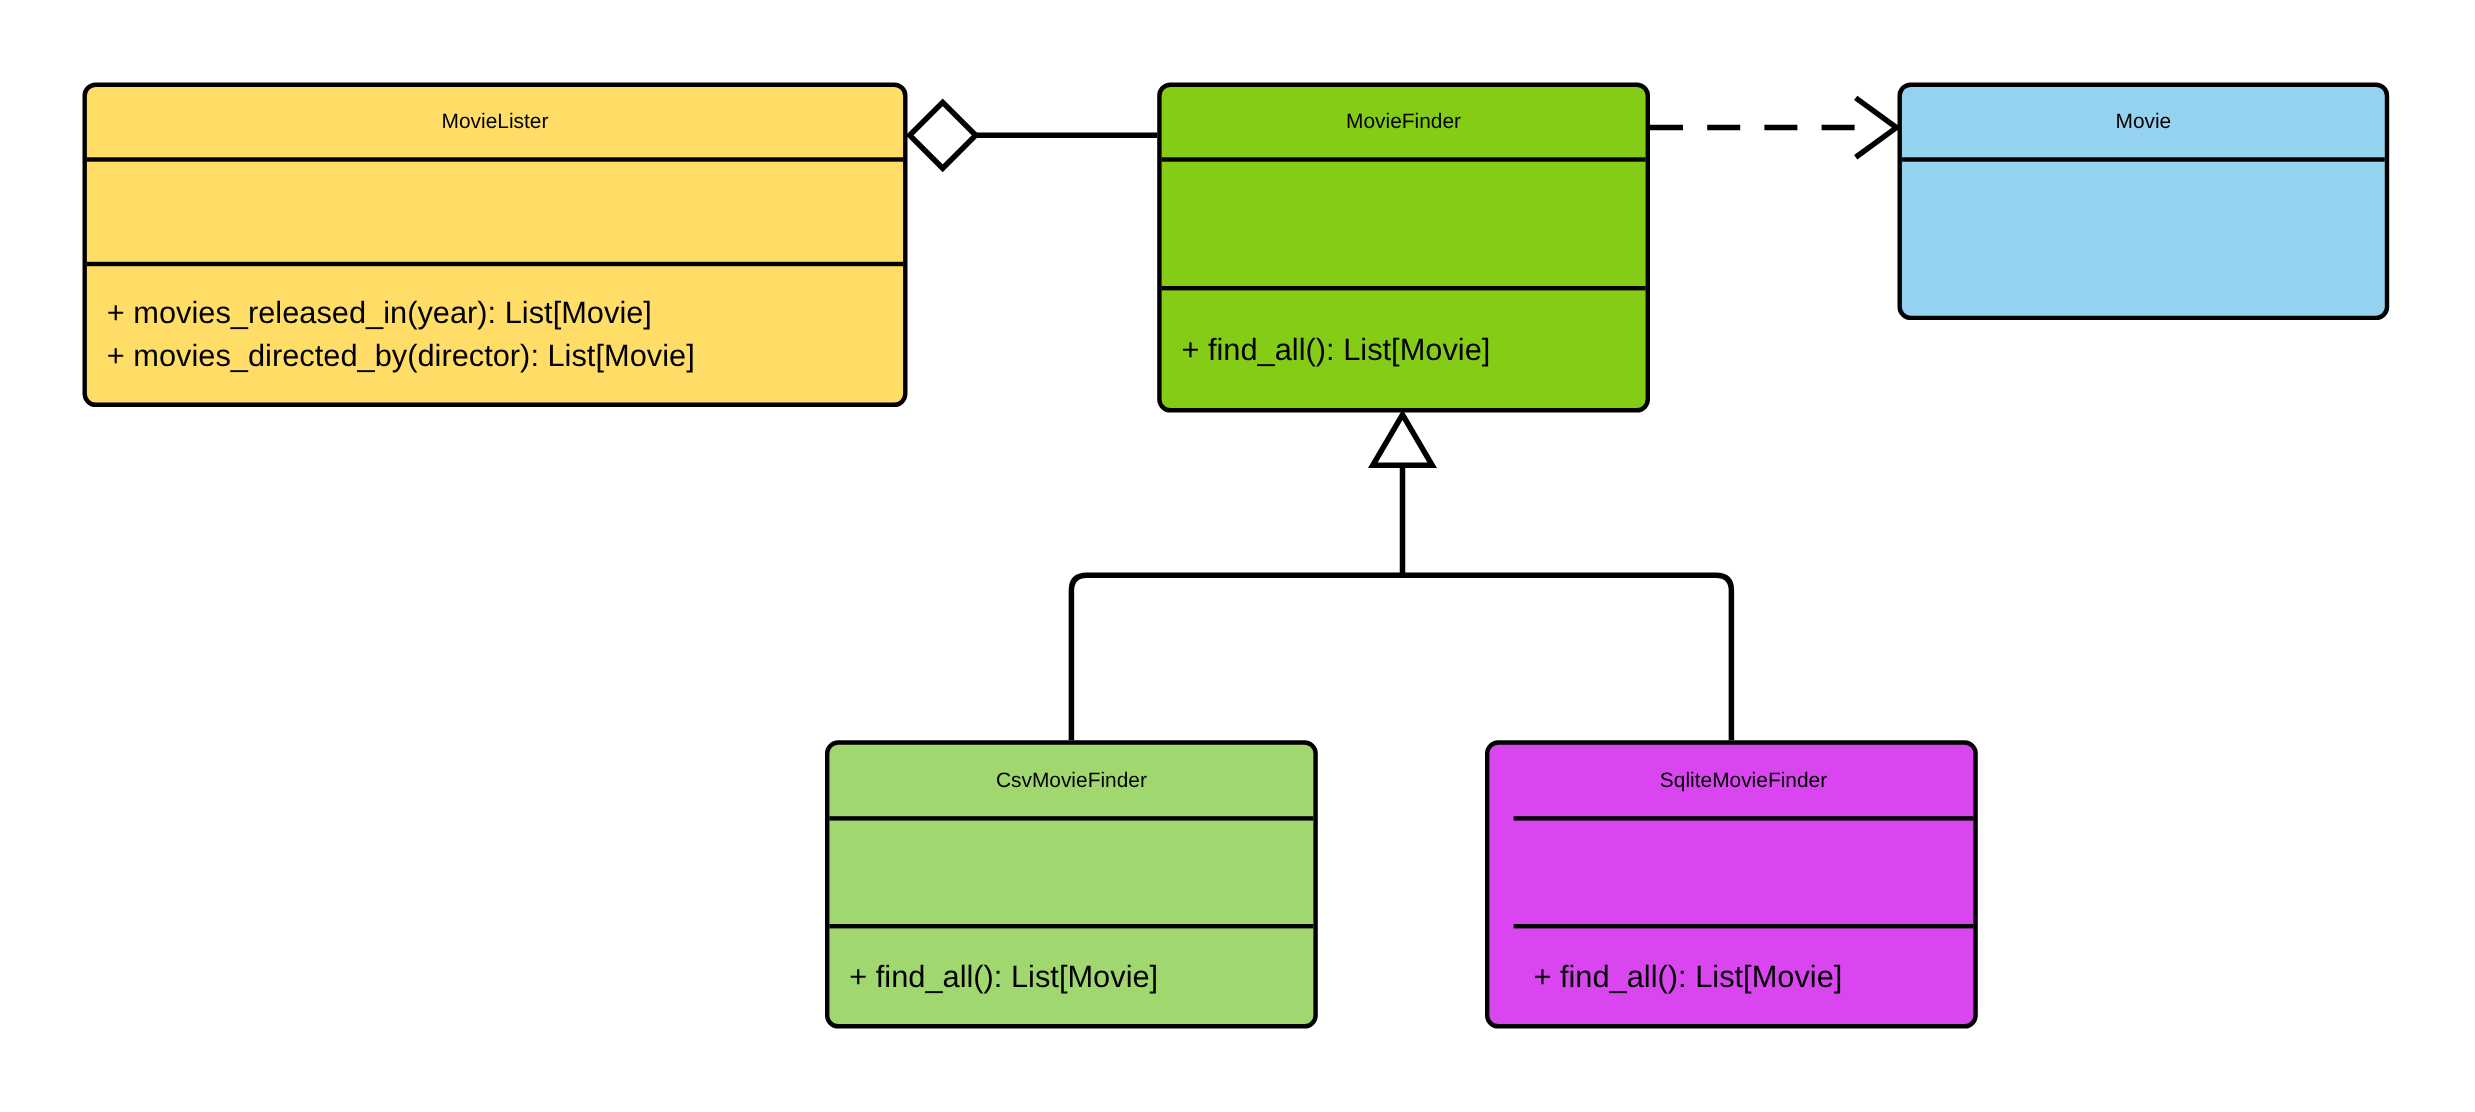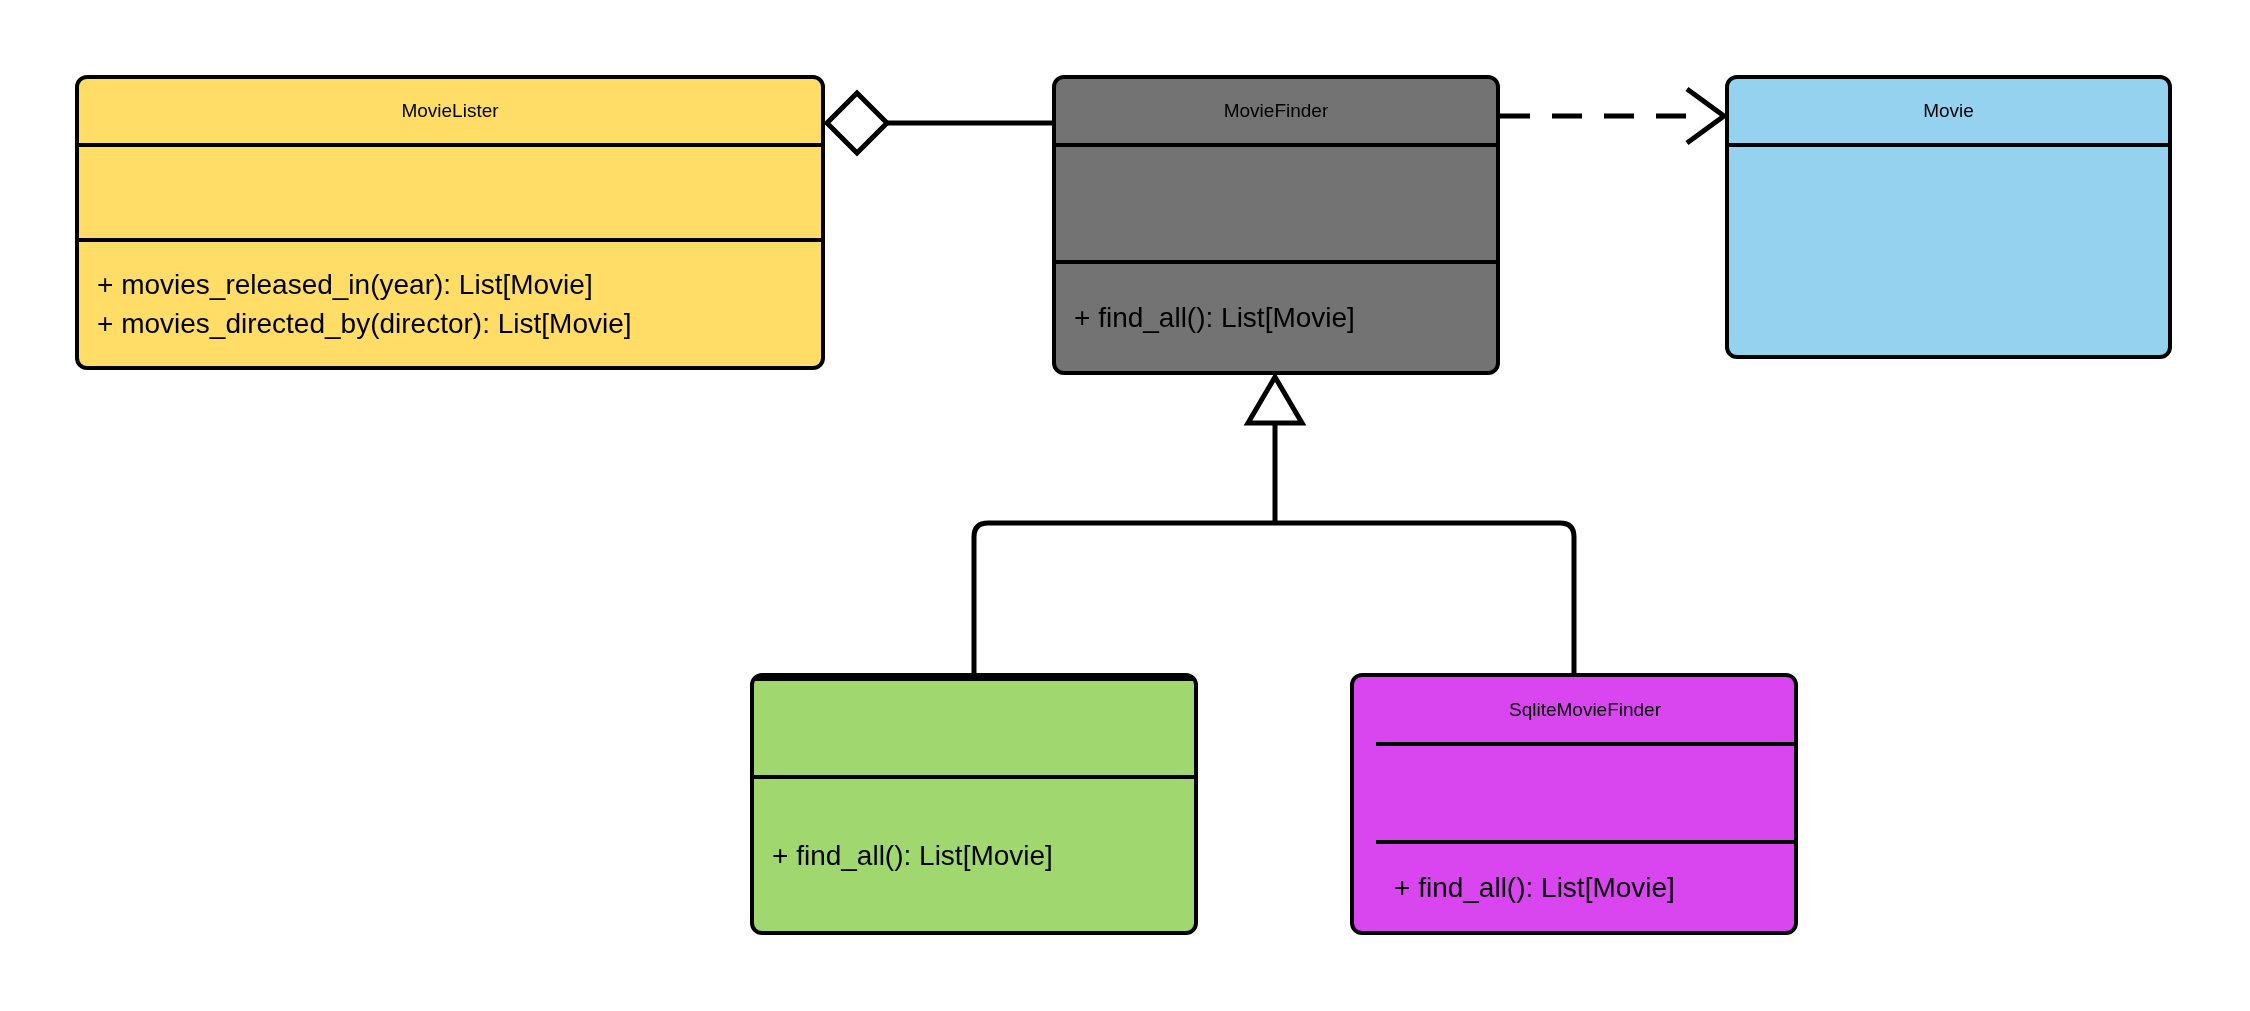--- a/index.html
+++ b/index.html
@@ -48,21 +48,21 @@
   .pos-lister { left: 75px; top: 75px; width: 750px; height: 295px; }
   .pos-lister .title-sec  { height: 64px; }
   .pos-lister .attrs-sec  { height: 95px; }
 
   
   .pos-finder { left: 1052px; top: 75px; width: 448px; height: 300px; }
   .pos-finder .title-sec  { height: 64px; }
   .pos-finder .attrs-sec  { height: 117px; }
 
   
-  .pos-movie { left: 1725px; top: 75px; width: 447px; height: 284px; }
+  .pos-movie { left: 1725px; top: 75px; width: 447px; height: 216px; }
   .pos-movie .title-sec   { height: 64px; }
   .pos-movie .attrs-sec   { height: 157px; line-height: 40px; }
 
   
   .pos-csv { left: 750px; top: 673px; width: 448px; height: 262px; }
   .pos-csv .title-sec     { height: 65px; }
   .pos-csv .attrs-sec     { height: 98px; }
 
   
   .pos-sqlite { left: 1350px; top: 673px; width: 448px; height: 262px; }
@@ -91,38 +91,41 @@
     <div class="sec title-sec">
       <span>MovieLister</span>
     </div>
     <div class="sec attrs-sec"></div>
     <div class="sec methods-sec">
       <div class="line">+ movies_released_in(year): List[Movie]</div>
       <div class="line">+ movies_directed_by(director): List[Movie]</div>
     </div>
   </div>
 
-  <div class="uml-class pos-finder" style="background-color: #737373;">
+  <div class="uml-class pos-finder" style="background-color: #84cc16;">
     <div class="sec title-sec">
       <span>MovieFinder</span>
     </div>
     <div class="sec attrs-sec"></div>
     <div class="sec methods-sec">
       <div class="line">+ find_all(): List[Movie]</div>
     </div>
   </div>
 
   <div class="uml-class pos-movie" style="background-color: rgb(149, 210, 240);">
     <div class="sec title-sec">
       <span>Movie</span>
     </div>
     <div class="sec methods-sec"></div>
   </div>
 
   <div class="uml-class pos-csv" style="background-color: rgb(160, 215, 110);">
+    <div class="sec title-sec">
+      <span>CsvMovieFinder</span>
+    </div>
     <div class="sec attrs-sec"></div>
     <div class="sec methods-sec">
       <div class="line">+ find_all(): List[Movie]</div>
     </div>
   </div>
 
   <div class="uml-class pos-sqlite" style="background-color: #d946ef; padding-left: 22px;">
     <div class="sec title-sec">
       <span>SqliteMovieFinder</span>
     </div>

